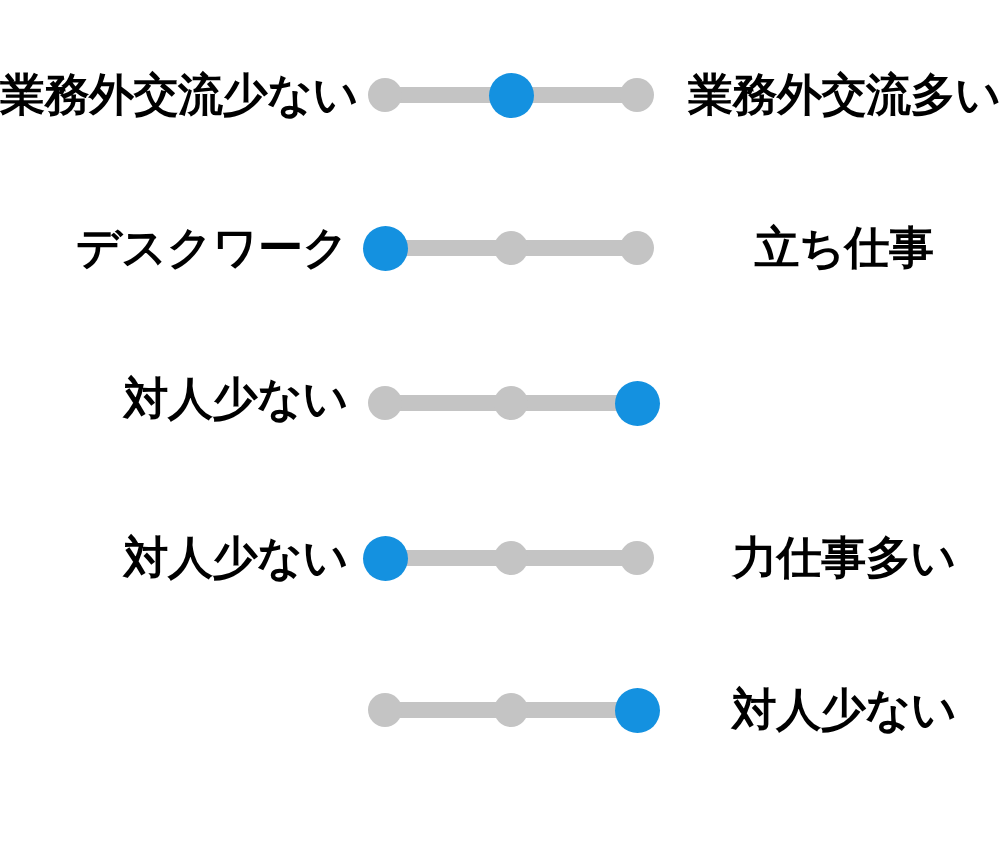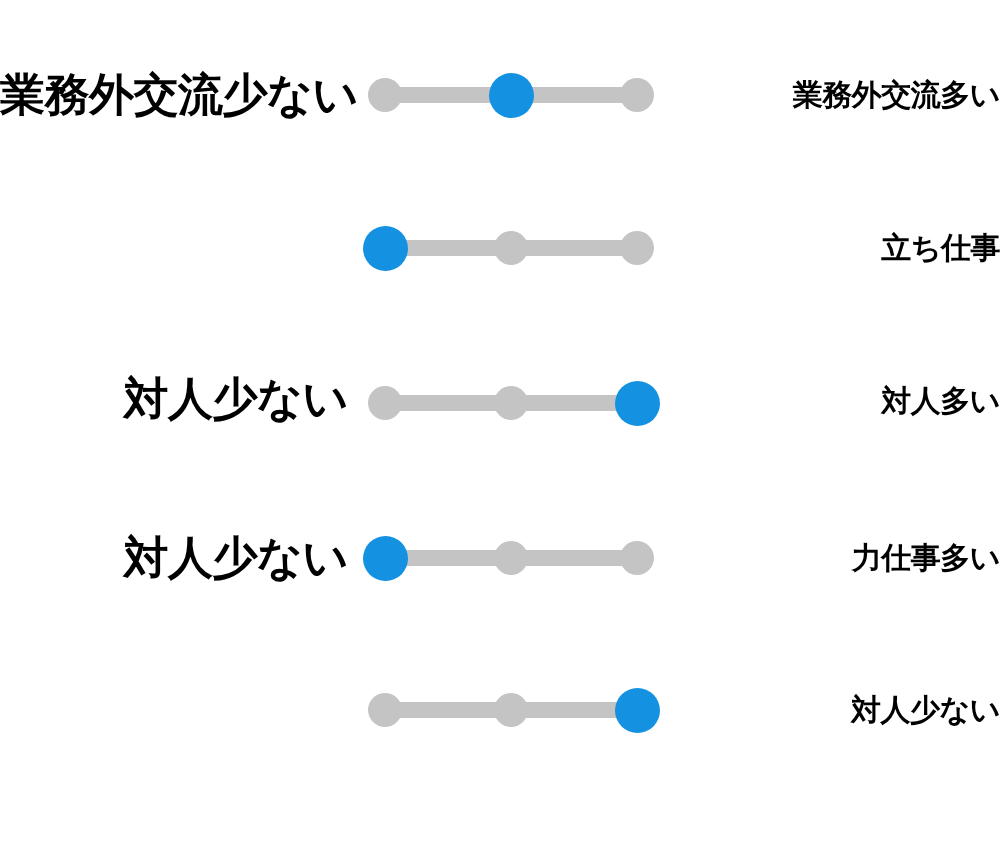--- a/index.html
+++ b/index.html
@@ -50,22 +50,22 @@
     font-weight: 700;
     color: #000000;
     letter-spacing: -0.5px;
     white-space: nowrap;
   }
 
   .label-right {
     position: absolute;
     left: 688px;
     width: 312px;
-    text-align: right;
-    font-size: 30px;
+    text-align: center;
+    font-size: 45px;
     line-height: 64px;
     font-weight: 700;
     color: #000000;
     letter-spacing: -0.5px;
     white-space: nowrap;
   }
 
   .scale {
     position: absolute;
     left: 360px;
@@ -119,38 +119,38 @@
     <div class="scale">
       <div class="scale-track"></div>
       <span class="dot d0 off"></span>
       <span class="dot d1 on"></span>
       <span class="dot d2 off"></span>
     </div>
     <span class="label-right">業務外交流多い</span>
   </div>
 
   <div class="slider-row r1">
+    <span class="label-left">デスクワーク</span>
     <div class="scale">
       <div class="scale-track"></div>
       <span class="dot d0 on"></span>
       <span class="dot d1 off"></span>
       <span class="dot d2 off"></span>
     </div>
     <span class="label-right">立ち仕事</span>
   </div>
 
   <div class="slider-row r2">
     <span class="label-left">対人少ない</span>
     <div class="scale">
       <div class="scale-track"></div>
       <span class="dot d0 off"></span>
       <span class="dot d1 off"></span>
       <span class="dot d2 on"></span>
     </div>
-    <span class="label-right">対人多い</span>
   </div>
 
   <div class="slider-row r3">
     <span class="label-left">対人少ない</span>
     <div class="scale">
       <div class="scale-track"></div>
       <span class="dot d0 on"></span>
       <span class="dot d1 off"></span>
       <span class="dot d2 off"></span>
     </div>

